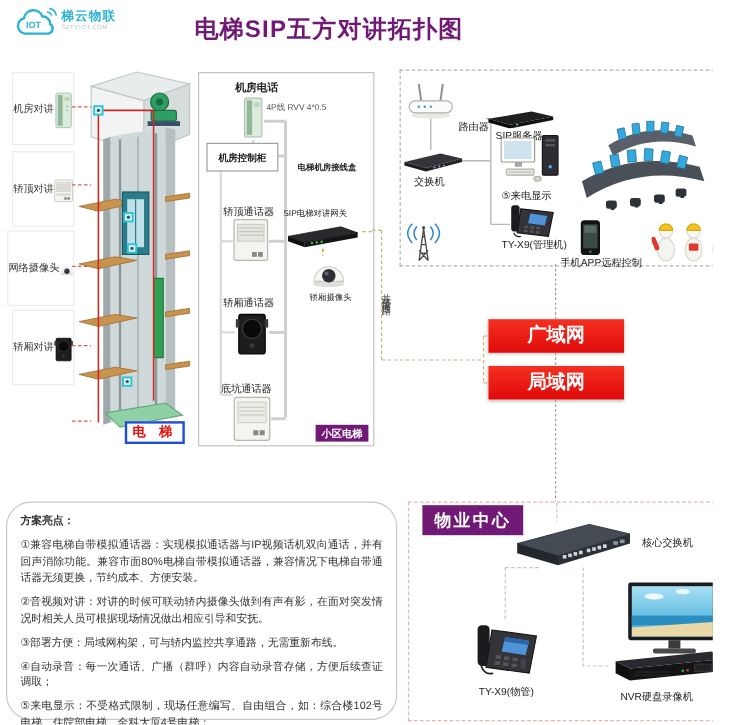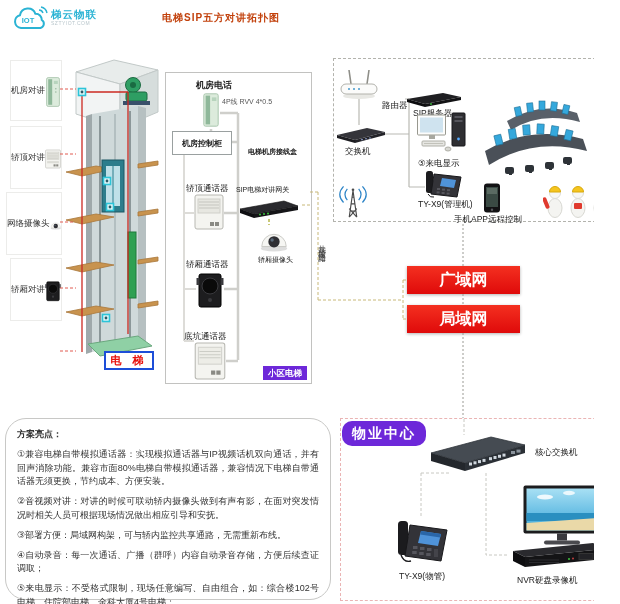--- a/index.html
+++ b/index.html
@@ -3,37 +3,37 @@
 <meta charset="utf-8">
 <style>
   html,body{margin:0;padding:0;background:#fff;}
   .page{position:relative;width:594px;height:604px;background:#fff;overflow:hidden;
         font-family:"Liberation Sans","DejaVu Sans",sans-serif;color:#222;}
   .abs{position:absolute;}
   svg{display:block;}
   
   .brand-name{font-size:10.5px;font-weight:bold;color:#2ab3d4;line-height:11px;letter-spacing:1px;}
   .brand-sub{font-size:5px;color:#b9c6cc;letter-spacing:.5px;}
-  .page-title{font-size:10px;font-weight:bold;color:#c2410c;letter-spacing:1px;padding-left:48px;}
+  .page-title{font-size:20px;font-weight:bold;color:#701a75;letter-spacing:1px;padding-left:48px;}
   
   .dev-card{background:#fff;border:1px solid #ececea;display:flex;flex-direction:row;align-items:center;padding-top:3px;}
   .dev-card .t{font-size:8.5px;color:#333;margin-bottom:3px;white-space:nowrap;}
   .lbl{font-size:8.5px;color:#222;white-space:nowrap;}
   .lbl.sm{font-size:7px;}
   .lbl.b{font-weight:bold;}
   
   .mid-box{border:1px solid #c2c2c0;background:#fff;}
   .tr-box{border:1px dashed #b3b3ad;background:#fff;}
   .prop-box{border:1px dashed #eab4b4;background:#fff;}
   .hl-box{border:1px solid #c8c8c6;background:#fff;padding:9px 11px 4px 11px;box-sizing:border-box;}
   .cab-box{border:1px solid #9aa0a0;background:#fff;display:flex;align-items:center;justify-content:center;
            font-size:8px;font-weight:bold;color:#222;}
   .wanlan{background:linear-gradient(180deg,#f43020,#df0a0a);color:#fff;font-size:16px;font-weight:bold;
           text-align:center;box-shadow:0 1px 3px rgba(0,0,0,.3);}
-  .red-tag{background:#6d28d9;color:#fff;font-weight:bold;text-align:center;}
+  .red-tag{background:#701a75;color:#fff;font-weight:bold;text-align:center;}
   .elev-cap{border:2px solid #1d4ed8;color:#e8100c;font-weight:bold;font-size:11px;text-align:center;
             letter-spacing:4px;background:#fff;}
   .vtext{writing-mode:vertical-rl;text-orientation:upright;font-size:8px;color:#444;letter-spacing:2px;line-height:12px;}
   
   .hl-title{font-size:12.5px;font-weight:bold;color:#111;margin:0 0 7px 0;}
   .hl-box p{font-size:9px;line-height:1.5;color:#333;margin:0 0 6.5px 0;text-align:justify;}
 </style>
 </head>
 <body>
 
@@ -144,21 +144,21 @@
       <g fill="#2a5a66">
         <circle cx="20" cy="36" r="1.4"></circle>
           <circle cx="45" cy="125" r="1.4"></circle>
         <circle cx="48" cy="151" r="1.4"></circle>
           <circle cx="44" cy="262" r="1.4"></circle>
       </g>
     </svg>
   </div>
   <div class="abs elev-cap" style="left:104px;top:351px;width:46px;height:15px;line-height:15px;">电 梯</div>
 
-  <div class="abs mid-box" style="left:165px;top:60px;width:145px;height:310px;margin-top:12px;">
+  <div class="abs mid-box" style="left:165px;top:60px;width:145px;height:310px;">
 
     <svg class="abs" style="left:0;top:0;" width="145" height="310" viewBox="0 0 145 310">
       <path d="M45,56 V58 M54,40 H72 M72,40 V287 M64,69 H72 M58,140 H72 M58,216 H72 M60,288 H72" stroke="#cfcfcb" stroke-width="2.5" fill="none"></path>
       <path d="M18,80 V268 M18,140 H28 M18,216 H30 M18,268 H28" stroke="#dddcd8" stroke-width="2" fill="none"></path>
       <path d="M103,146 V152" stroke="#b8b84a" stroke-width="1.5" stroke-dasharray="3,2"></path>
       <path d="M136,132 H145" stroke="#c8b878" stroke-width="1" stroke-dasharray="3,2"></path>
     </svg>
     <div class="abs lbl b" style="left:30px;top:6px;font-size:9px;">机房电话</div>
     <svg class="abs" style="left:36px;top:18px;" width="18" height="38" viewBox="0 0 20 40">
       <rect x="2" y="2" width="16" height="36" rx="2" fill="#dcebdc" stroke="#a4c2a8"></rect>
@@ -309,21 +309,21 @@
       <path d="M3,27 q2,4 6,3" stroke="#1b1b1e" fill="none"></path>
     </svg>
     <div class="abs lbl" style="left:84px;top:140px;">TY-X9(管理机)</div>
 
     <svg class="abs" style="left:149px;top:124px;" width="18" height="30" viewBox="0 0 18 30">
       <rect x="1" y="0.5" width="16" height="29" rx="3" fill="#121214"></rect>
       <rect x="3" y="4" width="12" height="20" fill="#3a4a44"></rect>
       <rect x="4" y="5" width="10" height="6" fill="#5a6a62"></rect>
       <circle cx="9" cy="26.8" r="1.2" fill="#55555c"></circle>
     </svg>
-    <div class="abs lbl" style="left:120px;top:155px;">手机APP远程控制</div>
+    <div class="abs lbl" style="left:133px;top:155px;">手机APP远程控制</div>
 
     <svg class="abs" style="left:3px;top:126px;" width="32" height="34" viewBox="0 0 32 36">
       <path d="M12,34 L16,6 L20,34 M12,34 L20,25 M20,34 L12,25 M13,27.5 H19 M14,20 H18 M15,13 H17" stroke="#4a4a4a" stroke-width="1.2" fill="none"></path>
       <circle cx="16" cy="5" r="1.4" fill="#4a4a4a"></circle>
       <path d="M10,4 q-5,6 0,12 M6,1.5 q-8,8.5 0,17 M22,4 q5,6 0,12 M26,1.5 q8,8.5 0,17" stroke="#2f86c8" stroke-width="1.3" fill="none"></path>
     </svg>
 
     <svg class="abs" style="left:209px;top:120px;" width="70" height="40" viewBox="0 0 70 40">
       <g>
         <ellipse cx="12" cy="29" rx="7" ry="9.5" fill="#f4f4f1" stroke="#d8d8d2"></ellipse>
@@ -347,21 +347,21 @@
   </div>
 
   <div class="abs wanlan" style="left:407px;top:266px;width:113px;height:28px;line-height:28px;">广域网</div>
   <div class="abs wanlan" style="left:407px;top:305px;width:113px;height:28px;line-height:28px;">局域网</div>
   <div class="abs vtext" style="left:315px;top:238px;">共享监控通路</div>
 
   <div class="abs prop-box" style="left:340px;top:418px;width:274px;height:181px;">
     <svg class="abs" style="left:0;top:0;" width="274" height="181" viewBox="0 0 274 181">
       <path d="M123,0 V16 M80,54 V98 M80,54 H110 M145,54 V136 H168" stroke="#c8c8c2" stroke-width="1" stroke-dasharray="3,2" fill="none"></path>
     </svg>
-    <div class="abs red-tag" style="left:1px;top:2px;width:84px;height:25px;font-size:14px;line-height:25px;letter-spacing:2px;border-radius:10px;">物业中心</div>
+    <div class="abs red-tag" style="left:11px;top:2px;width:84px;height:25px;font-size:14px;line-height:25px;letter-spacing:2px;">物业中心</div>
 
     <svg class="abs" style="left:84px;top:14px;" width="106" height="42" viewBox="0 0 106 42">
       <polygon points="6,20 66,4 100,12 40,30" fill="#454b52" stroke="#30353b" stroke-width="0.8"></polygon>
       <polygon points="6,20 40,30 40,38 6,28" fill="#23272c"></polygon>
       <polygon points="40,30 100,12 100,20 40,38" fill="#2b3036"></polygon>
       <g fill="#cfd6dd">
         <rect x="44" y="29.5" width="3" height="3"></rect>
           <rect x="48.5" y="28.3" width="3" height="3"></rect>
           <rect x="53" y="27.1" width="3" height="3"></rect>
           <rect x="57.5" y="25.9" width="3" height="3"></rect>

